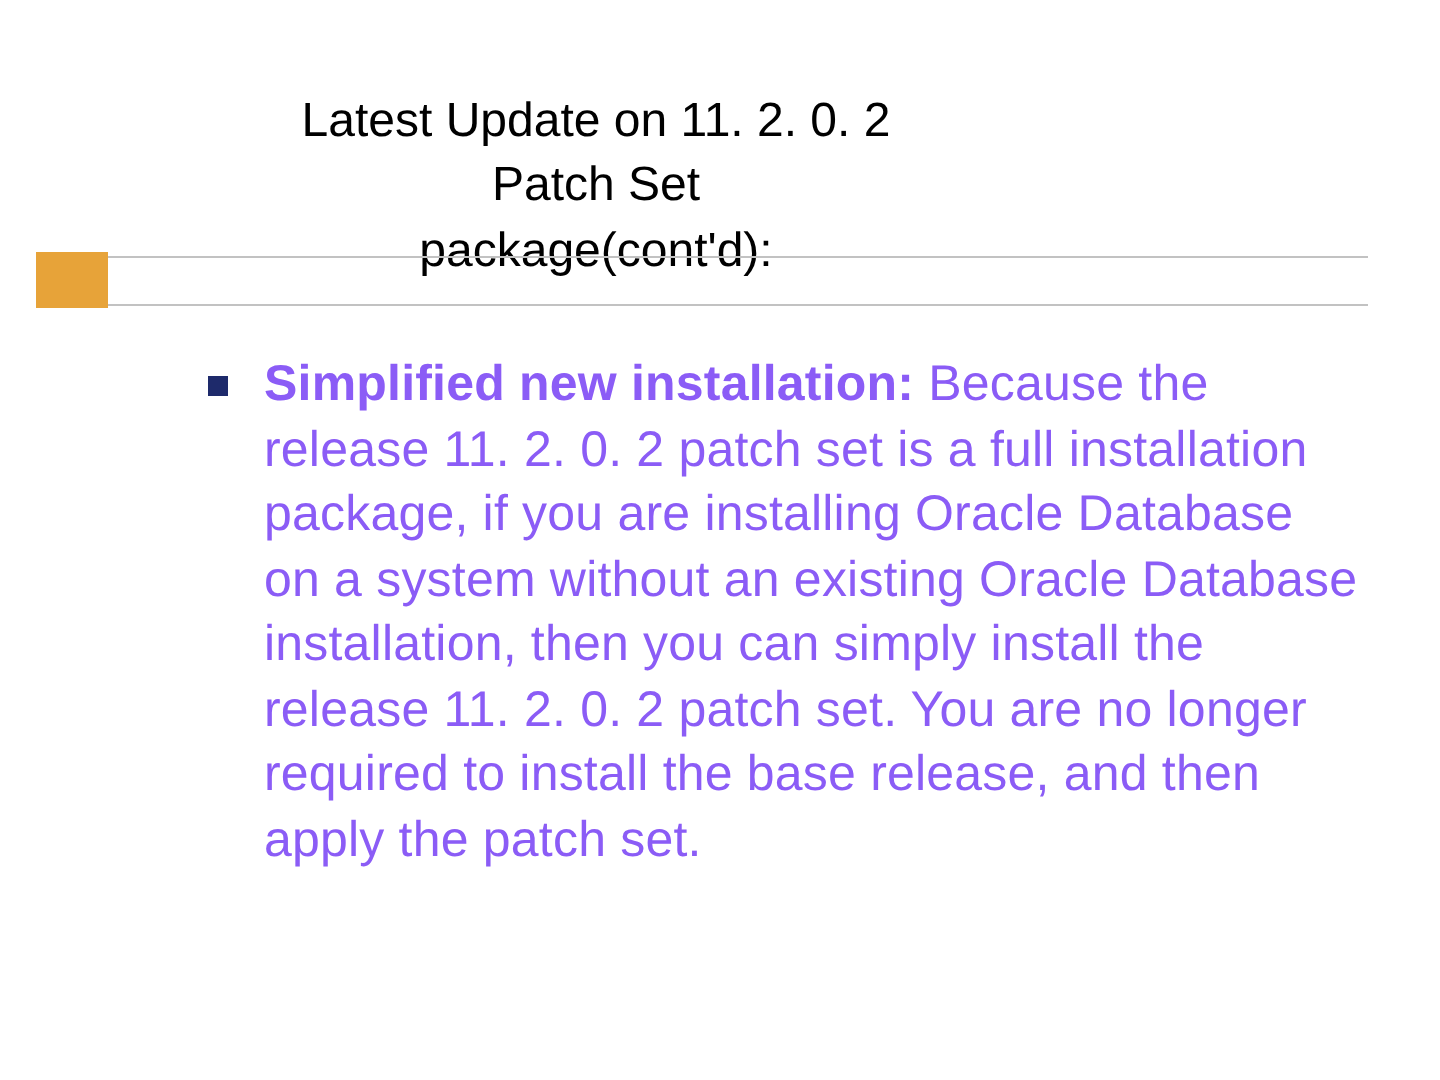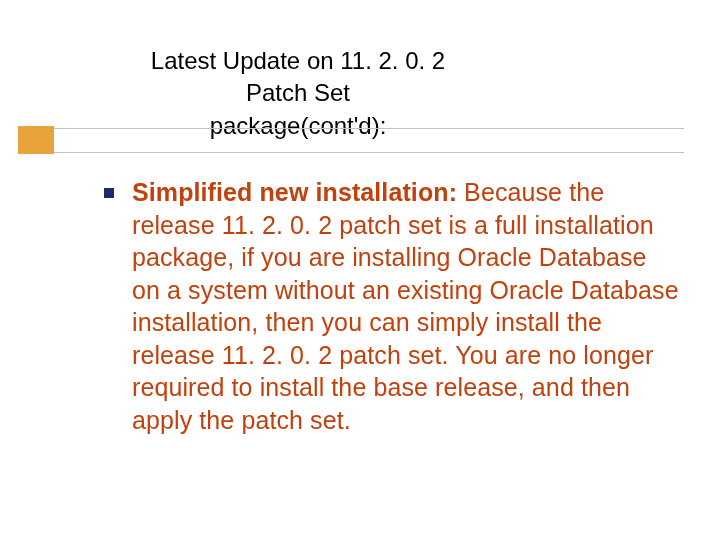--- a/index.html
+++ b/index.html
@@ -64,21 +64,21 @@
     flex: 0 0 auto;
     width: 10px;
     height: 10px;
     background: #1e2a6b;
     margin-right: 18px;
     margin-top: 12px;
   }
   .para {
     font-size: 25px;
     line-height: 1.3;
-    color: #c2410c;
+    color: #8b5cf6;
     letter-spacing: 0.1px;
   }
   .para strong {
     font-weight: 700;
   }
 </style>
 </head>
 <body>
 
 <div class="slide">

